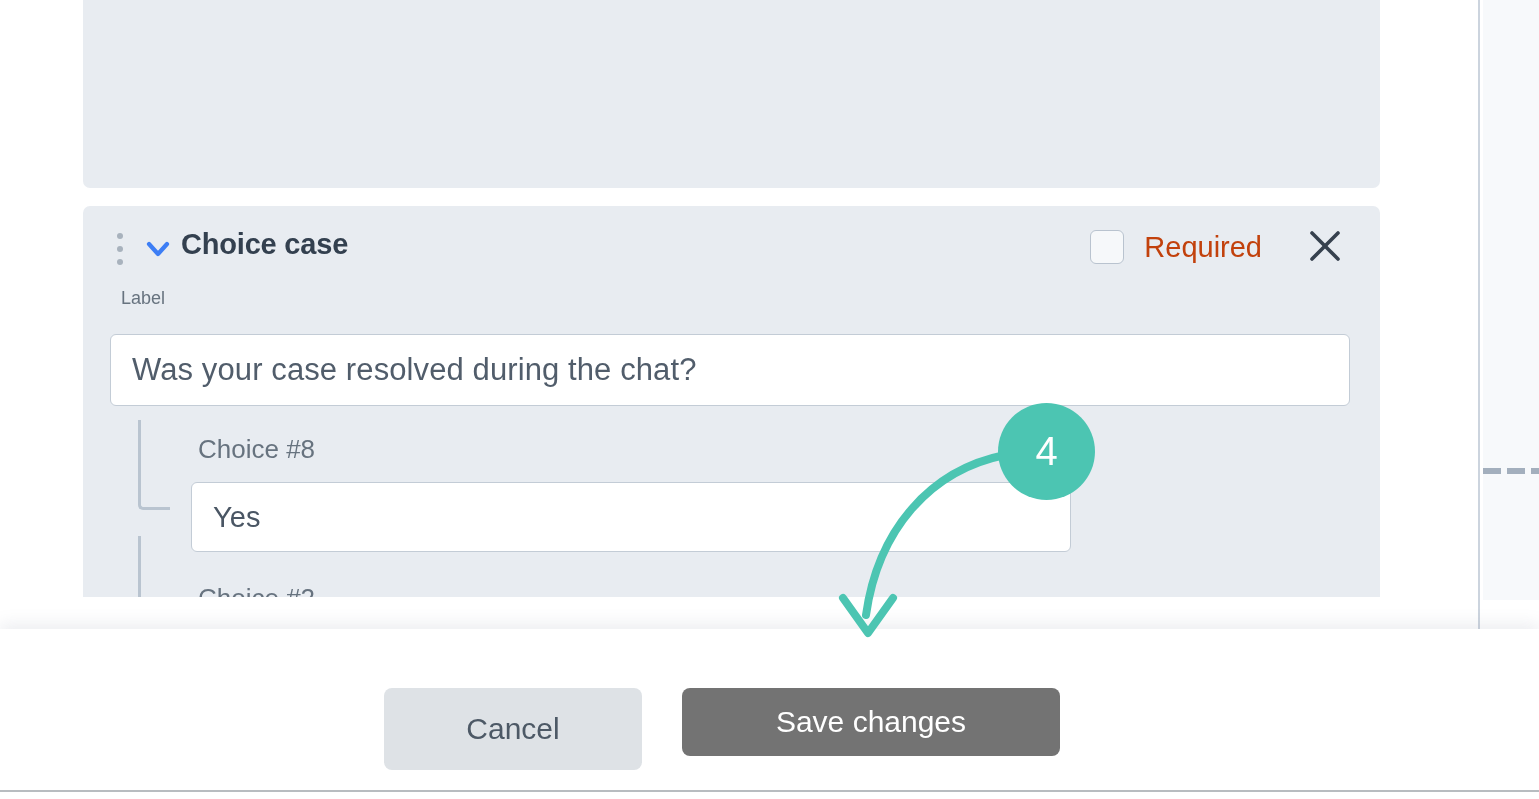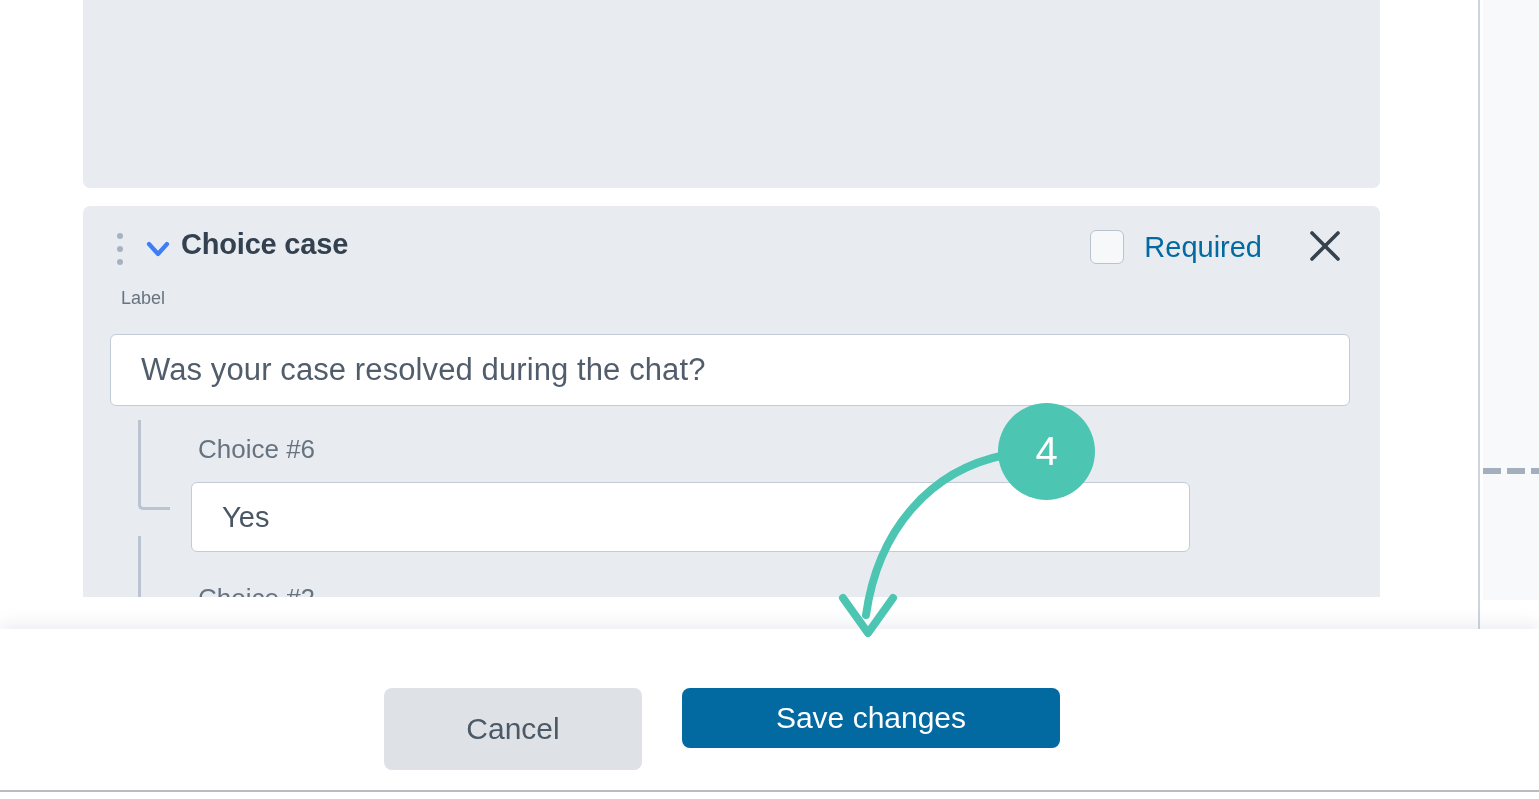--- a/index.html
+++ b/index.html
@@ -86,21 +86,21 @@
 
   
   .text-input {
     position: absolute;
     background: #ffffff;
     border: 1px solid #c3ccd6;
     border-radius: 6px;
     box-sizing: border-box;
     display: flex;
     align-items: center;
-    padding-left: 30px;
+    padding-left: 21px;
     font-size: 29px;
     color: #4a5664;
     letter-spacing: 0.1px;
   }
 
   
   .answer-no {
     left: 109px;
     top: 211px;
     width: 1100px;
@@ -191,21 +191,21 @@
   .checkbox {
     width: 34px;
     height: 34px;
     border: 1.5px solid #b9c3cf;
     border-radius: 6px;
     background: #f6f8fa;
     box-sizing: border-box;
   }
   .required-label {
     font-size: 29px;
-    color: #0369a1;
+    color: #c2410c;
   }
   .close-x {
     position: absolute;
     right: 38px;
     top: 7px;
     width: 34px;
     height: 34px;
   }
 
   .label-caption {
@@ -228,21 +228,21 @@
     position: absolute;
     font-size: 26px;
     color: #67737f;
   }
   .choice1-caption { left: 198px; top: 434px; }
   .choice2-caption { left: 198px; top: 583px; }
 
   .choice1-input {
     left: 191px;
     top: 482px;
-    width: 999px;
+    width: 880px;
     height: 70px;
   }
 
   
   .footer {
     position: absolute;
     left: 0;
     top: 629px;
     width: 1539px;
     height: 194px;
@@ -267,22 +267,22 @@
     justify-content: center;
   }
   .btn-cancel {
     width: 258px;
     height: 82px;
     background: #dee2e6;
     color: #4d5966;
   }
   .btn-save {
     width: 378px;
-    height: 60px;
-    background: #0369a1;
+    height: 68px;
+    background: #737373;
     color: #ffffff;
   }
   .bottom-rule {
     position: absolute;
     left: 0;
     top: 790px;
     width: 1539px;
     height: 2px;
     background: #b8bcc0;
   }
@@ -369,21 +369,21 @@
       </div>
 
       <div class="label-caption">Label</div>
 
       <div class="bracket elbow" style="left:55px; top:214px; width:32px; height:90px;"></div>
       <div class="bracket" style="left:55px; top:330px; width:3px; height:90px;"></div>
     </div>
 
     <div class="text-input label-input">Was your case resolved during the chat?</div>
 
-    <div class="choice-caption choice1-caption">Choice #6</div>
+    <div class="choice-caption choice1-caption">Choice #8</div>
 
     <div class="text-input choice1-input">Yes</div>
 
     <div class="choice-caption choice2-caption">Choice #2</div>
   </div>
 
   <div class="footer">
     <div class="footer-inner">
       <button class="btn btn-cancel">Cancel</button>
       <button class="btn btn-save">Save changes</button>

